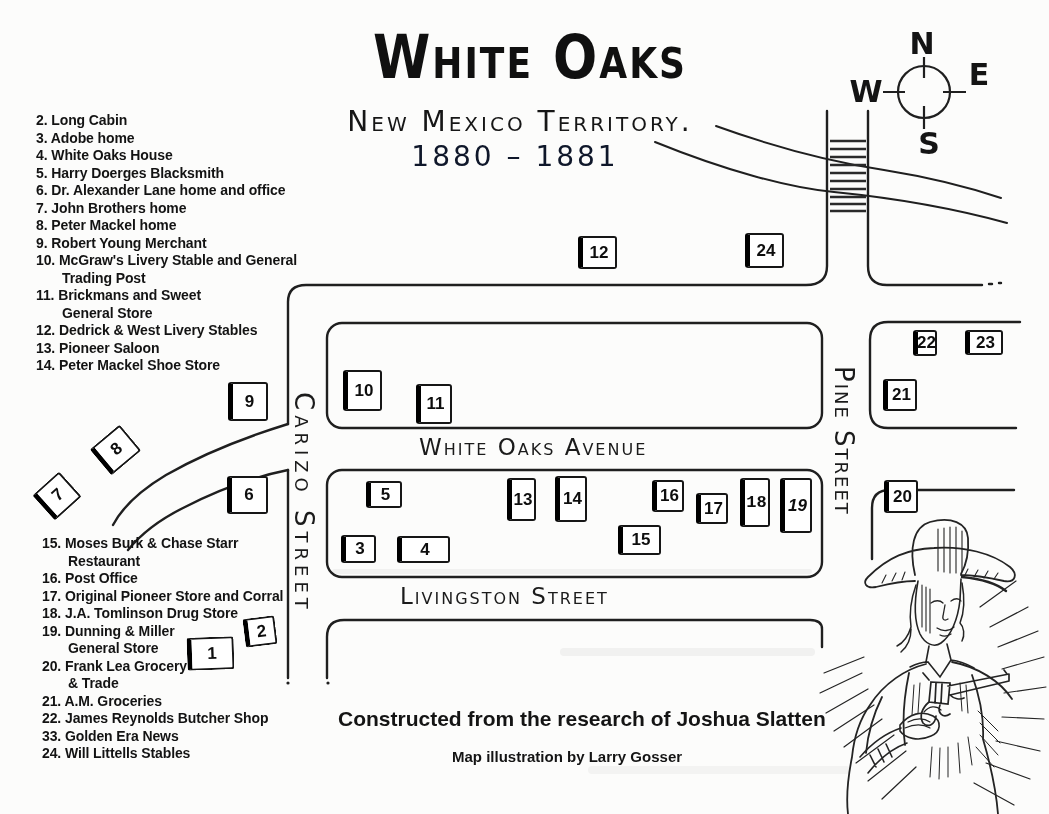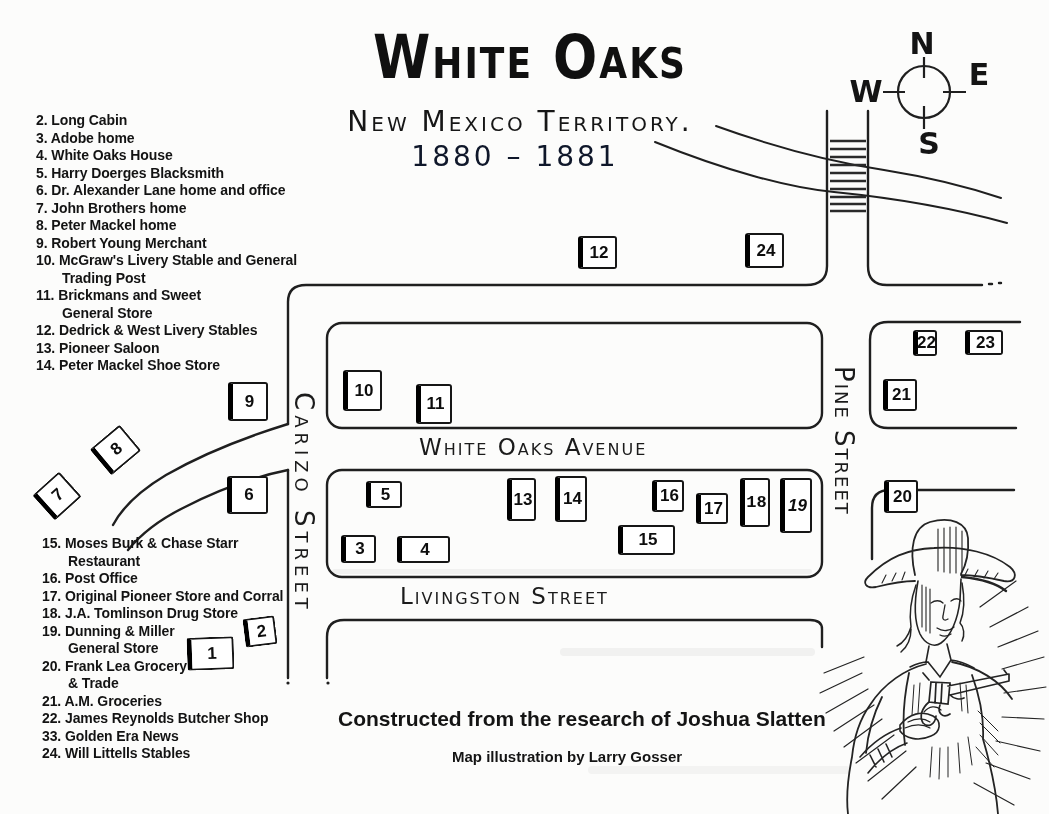--- a/index.html
+++ b/index.html
@@ -194,21 +194,21 @@
       <div class="box" style="left: 366px; top: 481px; width: 36px; height: 27px;">5</div>
       <div class="box" style="left: 227px; top: 476px; width: 41px; height: 38px;">6</div>
       <div class="box" style="left: 39px; top: 479px; width: 36px; height: 34px; transform: rotate(-42deg);">7</div>
       <div class="box" style="left: 96px; top: 433px; width: 39px; height: 34px; transform: rotate(-40deg);">8</div>
       <div class="box" style="left: 228px; top: 382px; width: 40px; height: 39px;">9</div>
       <div class="box" style="left: 343px; top: 370px; width: 39px; height: 41px;">10</div>
       <div class="box" style="left: 416px; top: 368px; width: 36px; height: 40px; margin-top: 16px;">11</div>
       <div class="box" style="left: 578px; top: 236px; width: 39px; height: 33px;">12</div>
       <div class="box" style="left: 507px; top: 478px; width: 29px; height: 43px;">13</div>
       <div class="box" style="left: 555px; top: 476px; width: 32px; height: 46px;">14</div>
-      <div class="box" style="left: 618px; top: 525px; width: 57px; height: 30px;">15</div>
+      <div class="box" style="left: 618px; top: 525px; width: 43px; height: 30px;">15</div>
       <div class="box" style="left: 652px; top: 480px; width: 32px; height: 32px;">16</div>
       <div class="box" style="left: 696px; top: 481px; width: 32px; height: 31px; margin-top: 12px;">17</div>
       <div class="box" style="left: 740px; top: 478px; width: 30px; height: 49px; font-family: Liberation Mono, monospace;">18</div>
       <div class="box" style="left: 780px; top: 478px; width: 32px; height: 55px; font-style: italic;">19</div>
       <div class="box" style="left: 884px; top: 480px; width: 34px; height: 33px;">20</div>
       <div class="box" style="left: 883px; top: 379px; width: 34px; height: 32px;">21</div>
       <div class="box" style="left: 913px; top: 330px; width: 24px; height: 26px;">22</div>
       <div class="box" style="left: 965px; top: 330px; width: 38px; height: 25px;">23</div>
       <div class="box" style="left: 745px; top: 233px; width: 39px; height: 35px;">24</div>
     </div>

